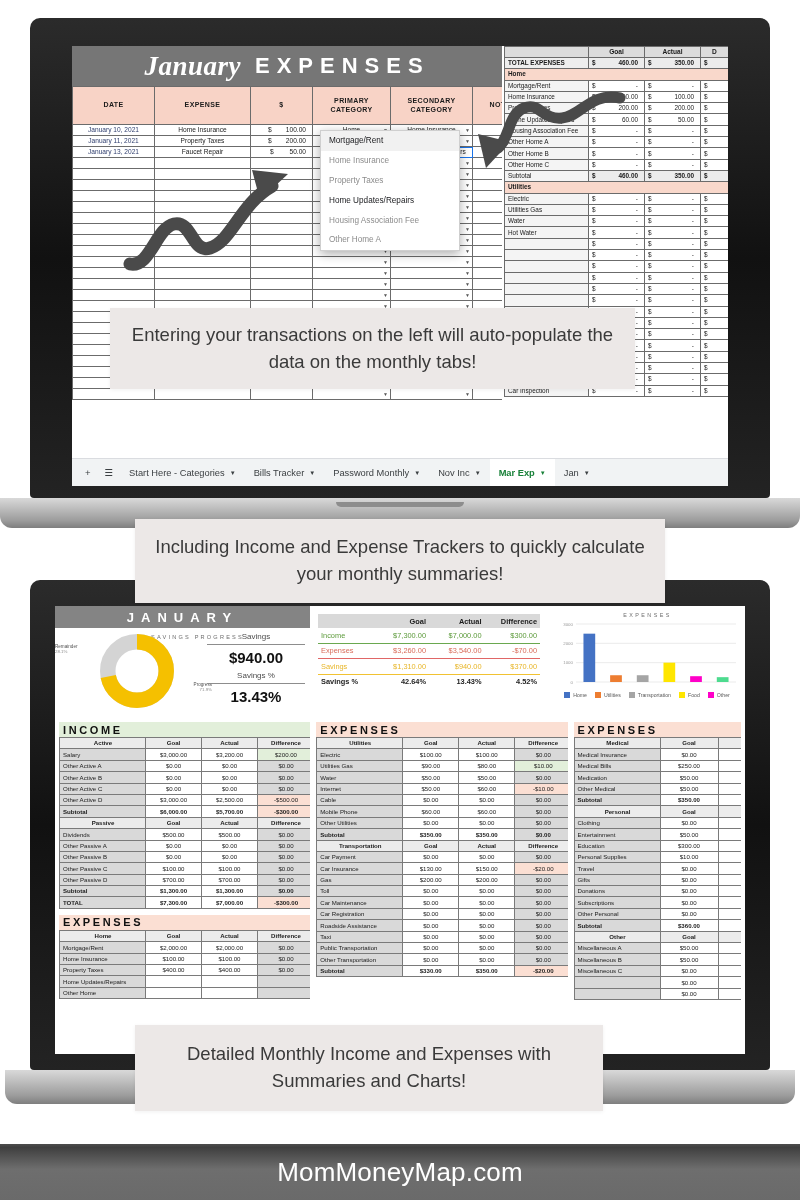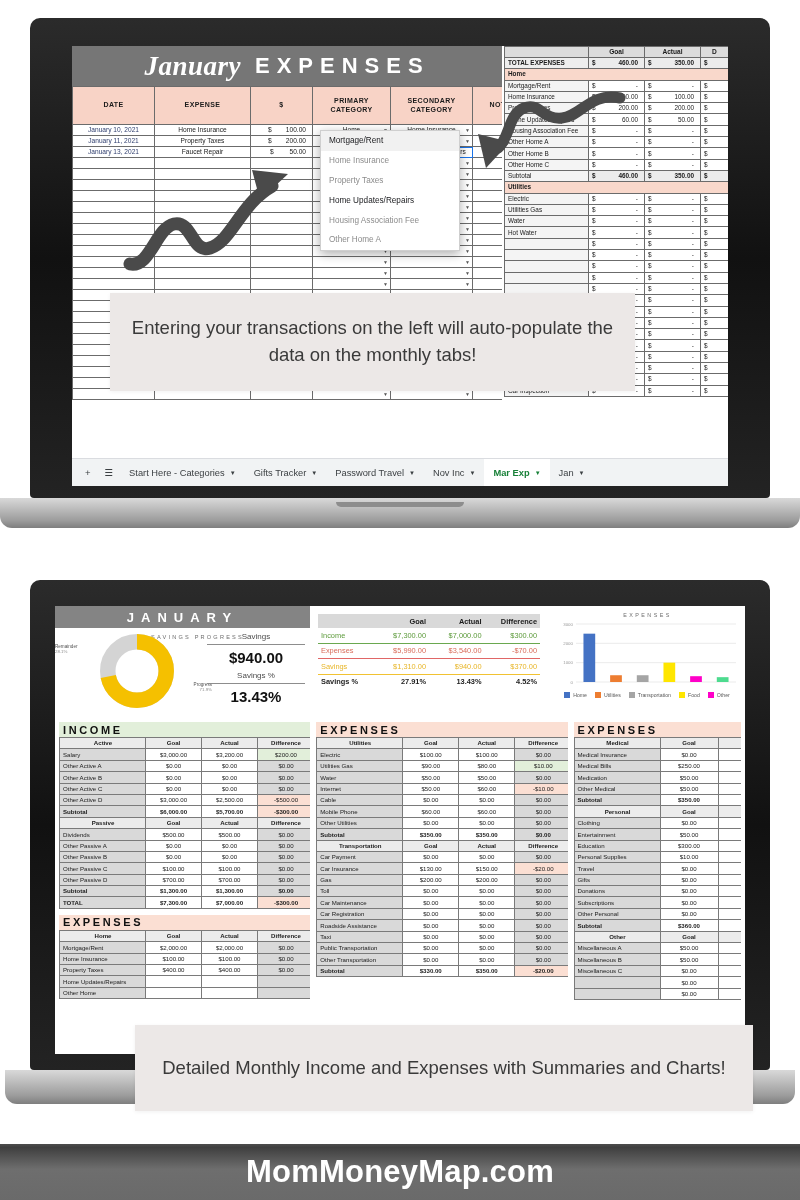--- a/index.html
+++ b/index.html
@@ -141,21 +141,21 @@
   .ln-income td{ color:#5c9a3a; border-bottom:1.3px solid #6aa84f; }
   .ln-exp td{ color:#d86b5a; border-bottom:1.3px solid #e06666; }
   .ln-sav td{ color:#e8b629; border-bottom:1.3px solid #f1c232; }
   .ln-pct td{ color:#1f1f1f; font-weight:bold; }
 
   .footer{
     position:absolute; left:0; right:0; bottom:0; height:56px;
     background:linear-gradient(180deg,#4d4d4d 0%,#3f3f3f 6%,#6e6e6e 45%,#6a6a6a 100%);
     display:flex; align-items:center; justify-content:center;
   }
-  .footer span{ color:#fff; font-size:31px; font-weight:bold; letter-spacing:.2px; }
+  .footer span{ color:#fff; font-size:26px; font-weight:normal; letter-spacing:.2px; }
 
   .legend{ display:flex; flex-wrap:wrap; justify-content:center; gap:5px 8px; }
   .legend .li{ display:flex; align-items:center; gap:3px; font-size:5.2px; color:#5a5a5a; }
   .legend .sw{ width:6px; height:6px; display:inline-block; }
 </style>
 </head>
 <body>
 
 <div class="stage">
 
@@ -711,25 +711,25 @@
 
       <div class="tabbar" style="left:0; bottom:0; width:656px; height:28px;">
         <div class="tbtn">+</div>
         <div class="tbtn">☰</div>
         <div id="tabs" style="display:flex; height:100%;">
             <div class="tab">
               <span>Start Here - Categories</span>
               <span class="car">▼</span>
             </div>
             <div class="tab">
-              <span>Gifts Tracker</span>
+              <span>Bills Tracker</span>
               <span class="car">▼</span>
             </div>
             <div class="tab">
-              <span>Password Travel</span>
+              <span>Password Monthly</span>
               <span class="car">▼</span>
             </div>
             <div class="tab">
               <span>Nov Inc</span>
               <span class="car">▼</span>
             </div>
             <div class="tab active">
               <span>Mar Exp</span>
               <span class="car">▼</span>
             </div>
@@ -789,33 +789,33 @@
               </thead>
             <tbody id="sum-body">
                 <tr class="ln-income">
                   <td class="rl">Income</td>
                   <td class="rv">$7,300.00</td>
                   <td class="rv">$7,000.00</td>
                   <td class="rv">$300.00</td>
                 </tr>
                 <tr class="ln-exp">
                   <td class="rl">Expenses</td>
-                  <td class="rv">$5,990.00</td>
+                  <td class="rv">$3,260.00</td>
                   <td class="rv">$3,540.00</td>
                   <td class="rv">-$70.00</td>
                 </tr>
                 <tr class="ln-sav">
                   <td class="rl">Savings</td>
                   <td class="rv">$1,310.00</td>
                   <td class="rv">$940.00</td>
                   <td class="rv">$370.00</td>
                 </tr>
                 <tr class="ln-pct">
                   <td class="rl">Savings %</td>
-                  <td class="rv">27.91%</td>
+                  <td class="rv">42.64%</td>
                   <td class="rv">13.43%</td>
                   <td class="rv">4.52%</td>
                 </tr>
               </tbody>
           </table>
         </div>
 
         <div style="width:195px; position:relative; padding-top:6px;">
           <div style="font-size:5.4px; letter-spacing:2.4px; color:#6d6d6d; text-align:center;">EXPENSES</div>
           <svg style="position:absolute; left:4px; top:14px; width:186px; height:72px;" viewBox="0 0 186 72">
@@ -1284,19 +1284,20 @@
                 </tr>
               </tbody>
           </table>
         </div>
       </div>
     </div>
 
     <div class="base" style="left:-25px; top:490px; width:790px; height:34px;"></div>
   </div>
 
-  <div class="callout" style="left:110px; top:293px; width:525px; height:98px;">Entering your transactions on the left will auto-populate the data on the monthly tabs!</div>
-  <div class="callout" style="left:135px; top:1025px; width:618px; height:86px;">Detailed Monthly Income and Expenses with Summaries and Charts!</div>
+  <div class="callout" style="left:110px; top:308px; width:525px; height:81px;">Entering your transactions on the left will auto-populate the data on the monthly tabs!</div>
+  <div class="callout" style="left:135px; top:519px; width:530px; height:84px;">Including Income and Expense Trackers to quickly calculate your monthly summaries!</div>
+  <div class="callout" style="left:135px; top:1025px; width:468px; height:86px;">Detailed Monthly Income and Expenses with Summaries and Charts!</div>
 
   <div class="footer">
     <span>MomMoneyMap.com</span>
   </div>
 </div>
 
 </body></html>

